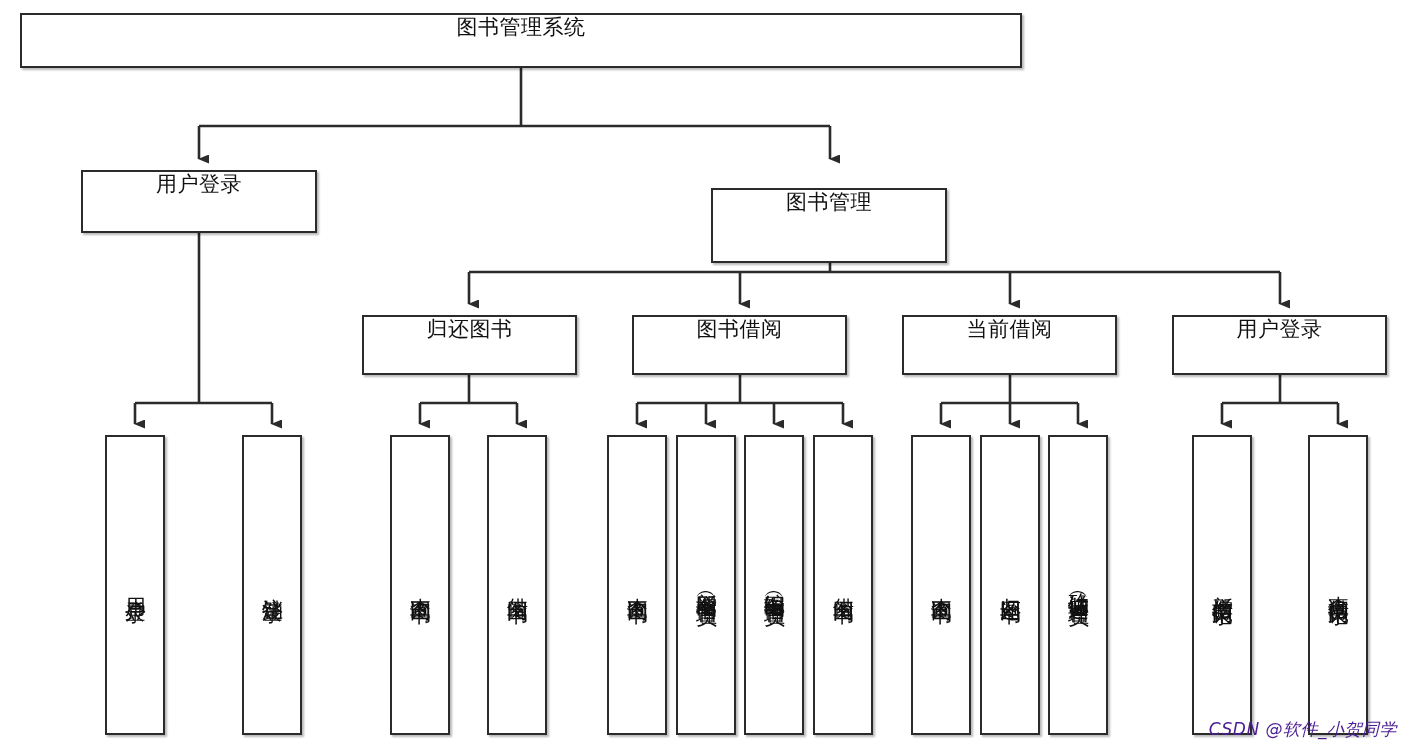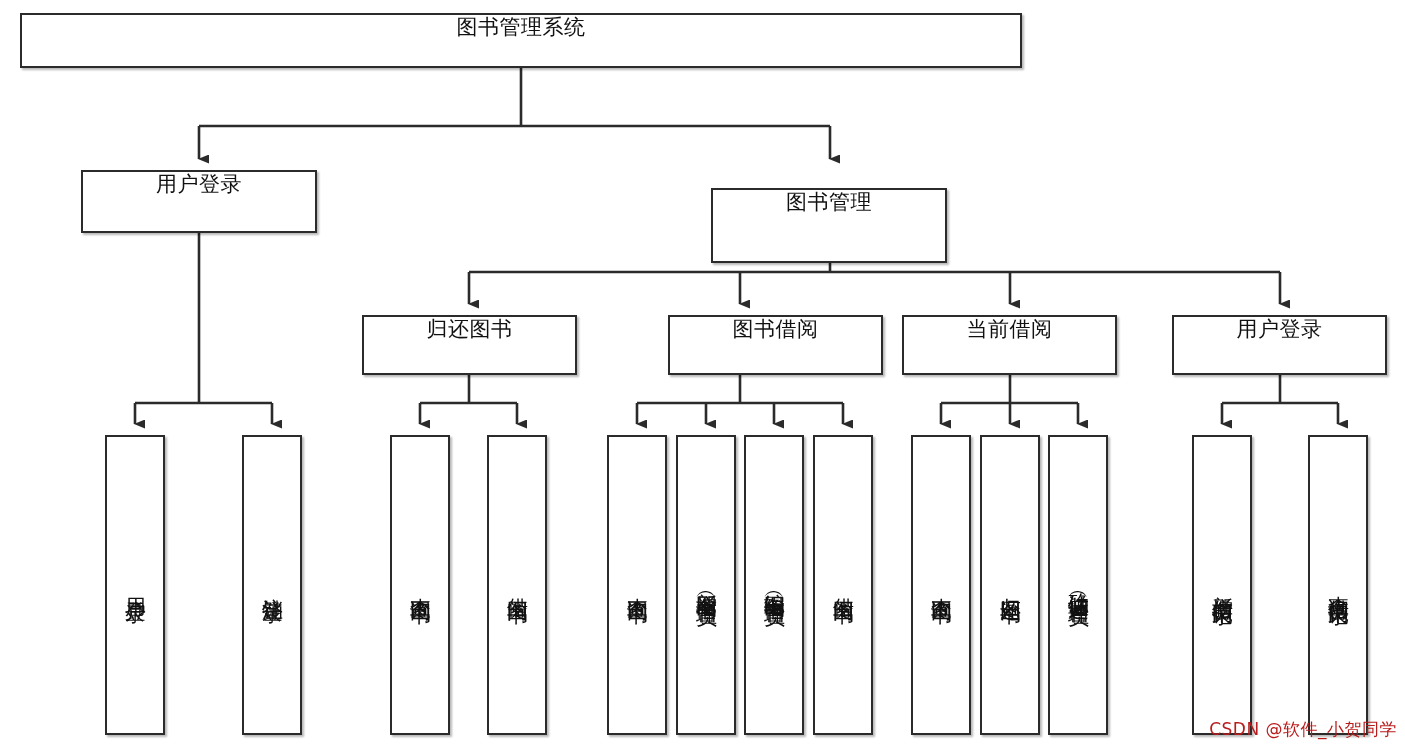--- a/index.html
+++ b/index.html
@@ -64,24 +64,25 @@
     display: block;
     text-align: center;
     white-space: nowrap;
   }
   
   #watermark {
     position: absolute;
     right: 8px;
     bottom: 6px;
     font-size: 17px;
-    color: #b91c1c;
+    color: #4c1d95;
     letter-spacing: 0.5px;
     white-space: nowrap;
     user-select: none;
+    font-style: italic;
   }
 </style>
 </head>
 <body>
 
 <div id="canvas">
 
   <svg id="wires" viewBox="0 0 1405 747" xmlns="http://www.w3.org/2000/svg">
     <defs>
       <marker id="arw" markerWidth="9" markerHeight="11" refX="4.5" refY="10" orient="auto" markerUnits="userSpaceOnUse">
@@ -144,21 +145,21 @@
   </div>
 
   <div class="node horiz" style="left:711px; top:188px; width:236px; height:75px;">
     <span class="label">图书管理</span>
   </div>
 
   <div class="node horiz" style="left:362px; top:315px; width:215px; height:60px;">
     <span class="label">归还图书</span>
   </div>
 
-  <div class="node horiz" style="left:632px; top:315px; width:215px; height:60px;margin-left:36px;">
+  <div class="node horiz" style="left:632px; top:315px; width:215px; height:60px;">
     <span class="label">图书借阅</span>
   </div>
 
   <div class="node horiz" style="left:902px; top:315px; width:215px; height:60px;">
     <span class="label">当前借阅</span>
   </div>
 
   <div class="node horiz" style="left:1172px; top:315px; width:215px; height:60px;">
     <span class="label">用户登录</span>
   </div>

